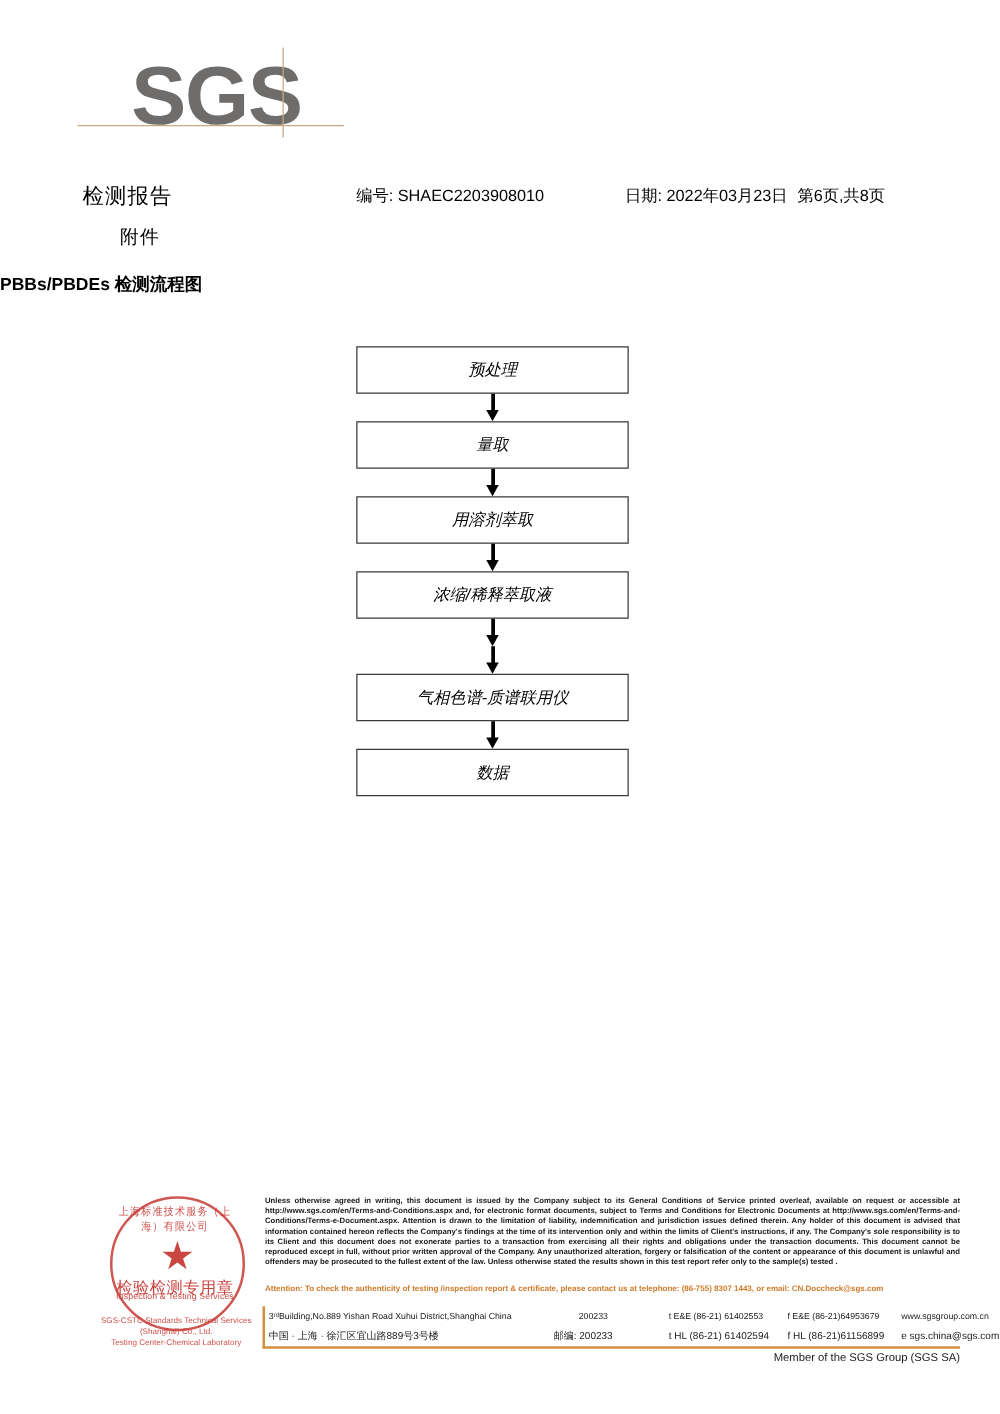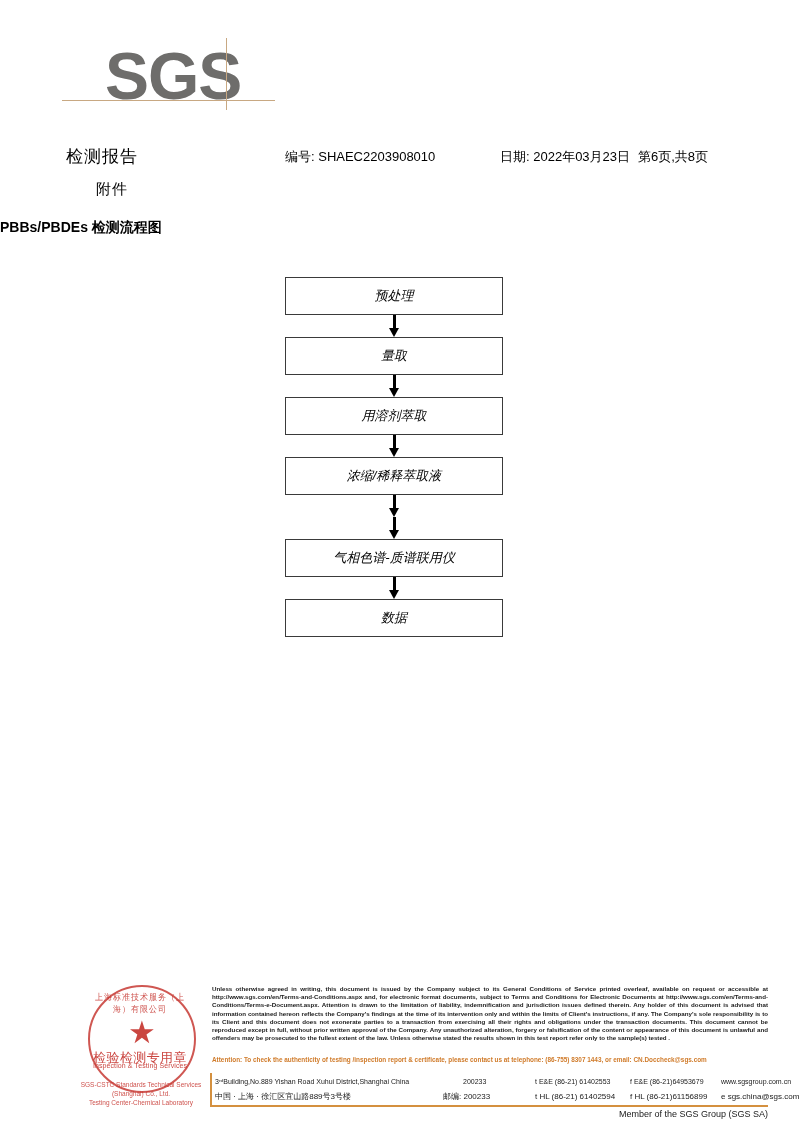--- a/index.html
+++ b/index.html
@@ -152,21 +152,21 @@
     height: 0;
     border-left: 5px solid transparent;
     border-right: 5px solid transparent;
     border-top: 9px solid #000;
   }
 
   
   .footer {
     position: absolute;
     left: 0;
-    top: 975px;
+    top: 947px;
     width: 800px;
     height: 156px;
   }
   .stamp {
     position: absolute;
     left: 88px;
     top: 10px;
     width: 108px;
     height: 108px;
   }

